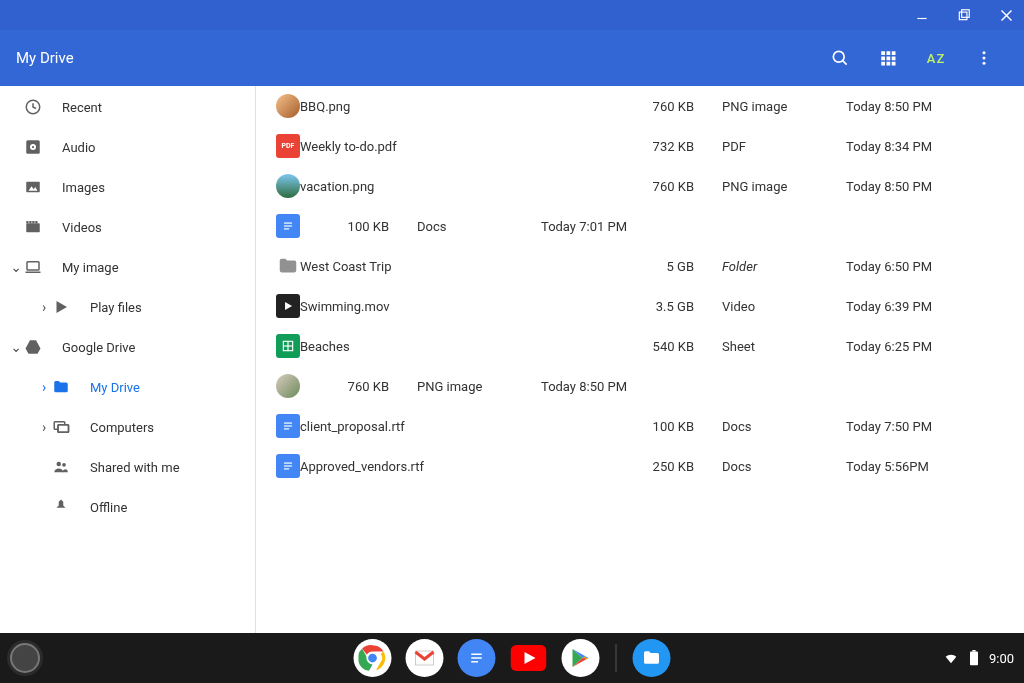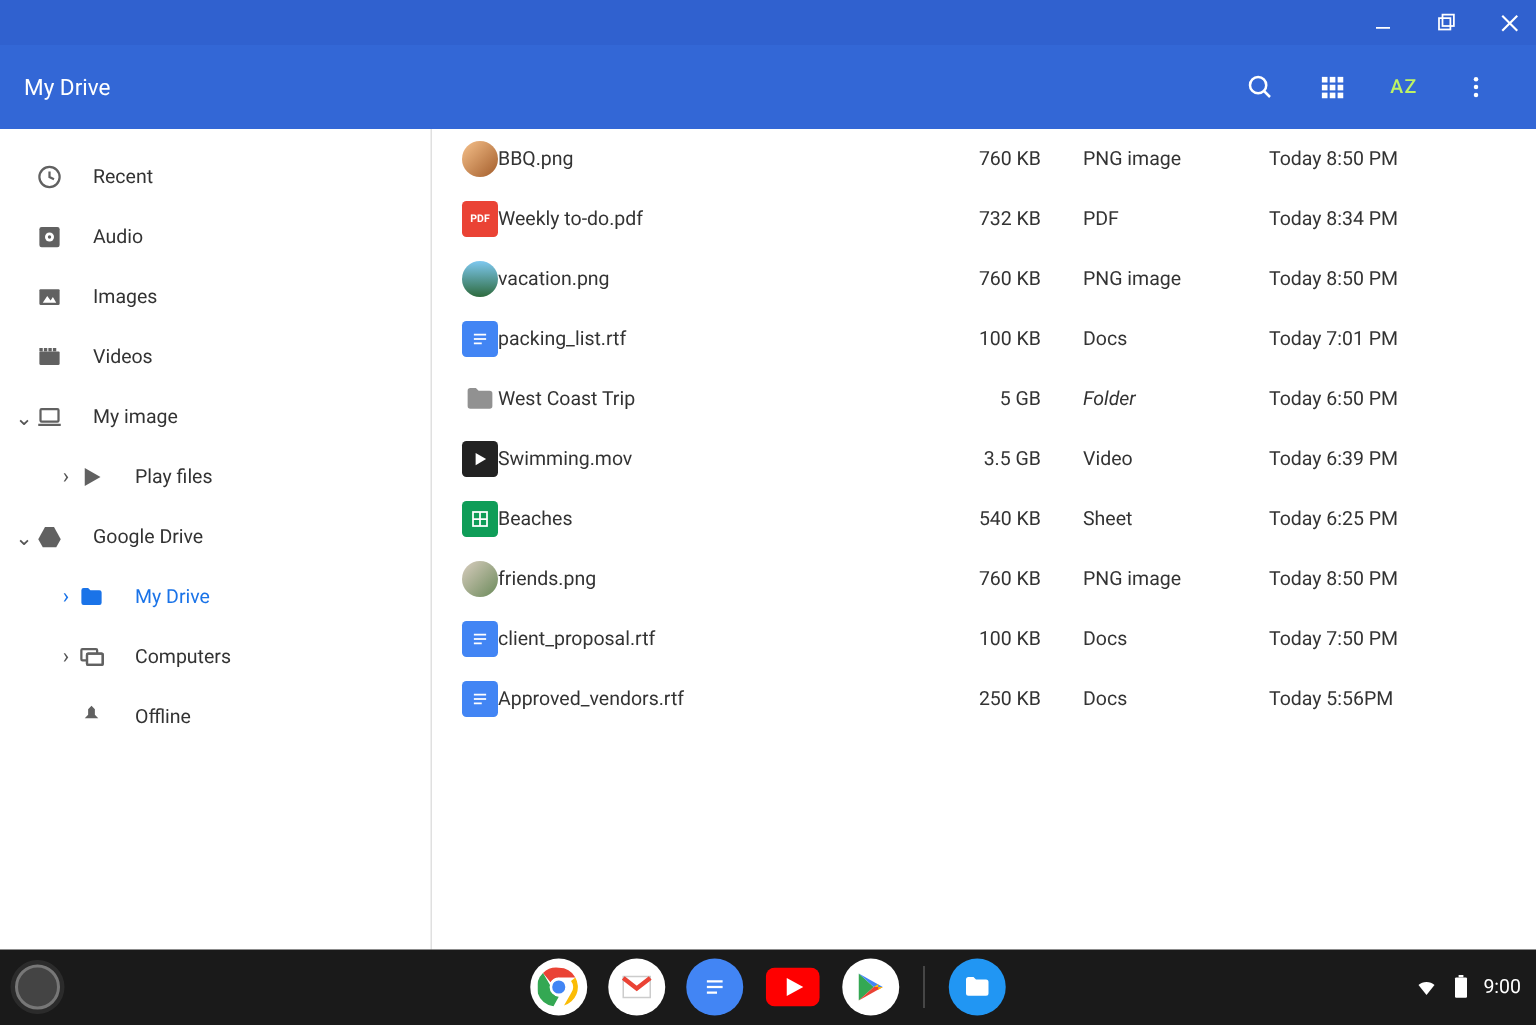--- a/index.html
+++ b/index.html
@@ -13,21 +13,21 @@
 
 
 .header { height: 56px; background: #3367d6; display: flex; align-items: center; padding: 0 16px; color: #fff; }
 .header .title { font-size: 15px; font-weight: 400; flex: 1; }
 .header .tool { width: 48px; height: 48px; display:flex; align-items:center; justify-content:center; cursor:pointer; color:#bef264; }
 
 
 .body { flex: 1; display: flex; min-height: 0; }
 
 
-.sidebar { width: 288px; border-right: 1px solid #e0e0e0; padding-top: 12px; overflow-y:auto; }
+.sidebar { width: 256px; border-right: 1px solid #e0e0e0; padding-top: 1px; overflow-y:auto; }
 .side-item { height: 40px; display: flex; align-items: center; padding-left: 24px; font-size: 13px; color: #333; cursor: pointer; position: relative; }
 .side-item.indent { padding-left: 52px; }
 .side-item .chev { position: absolute; left: 6px; width: 20px; text-align:center; color:#555; font-size:14px; }
 .side-item.indent .chev { left: 34px; }
 .side-item .icon { width: 24px; display:flex; align-items:center; justify-content:flex-start; color:#616161; }
 .side-item .label { margin-left: 14px; }
 .side-item.active { color: #1a73e8; }
 .side-item.active .icon { color:#1a73e8; }
 
 
@@ -209,20 +209,31 @@
         <span class="icon">
             <svg width="18" height="18" viewBox="0 0 24 24" fill="none" stroke="#616161" stroke-width="2">
               <rect x="3" y="5" width="14" height="10" rx="1"></rect>
               <rect x="8" y="9" width="14" height="10" rx="1" fill="#fff"></rect>
               <rect x="8" y="9" width="14" height="10" rx="1"></rect>
             </svg>
           </span>
         <span class="label">Computers</span>
       </div>
 
+      <div class="side-item indent">
+        <span class="icon">
+            <svg width="18" height="18" viewBox="0 0 24 24" fill="#616161">
+              <circle cx="9" cy="8" r="3"></circle>
+              <circle cx="16" cy="9" r="2.5"></circle>
+              <path d="M3 19c0-3 3-5 6-5s6 2 6 5"></path>
+              <path d="M14 19c0-2.5 2-4 4-4s3 1.5 3 4"></path>
+            </svg>
+          </span>
+        <span class="label">Shared with me</span>
+      </div>
 
       <div class="side-item indent">
         <span class="icon">
             <svg width="18" height="18" viewBox="0 0 24 24" fill="#616161">
               <path d="M12 2l3 3v5l3 3H6l3-3V5l3-3zM12 14v7"></path>
             </svg>
           </span>
         <span class="label">Offline</span>
       </div>
 
@@ -252,21 +263,20 @@
             <div class="col-date" style="padding-left:12px;">Today 8:50 PM</div>
           </div>
           <div class="row">
             <div class="thumb" style="background:#4285f4;">
               <svg width="14" height="14" viewBox="0 0 24 24" fill="#fff">
                 <rect x="5" y="6" width="14" height="2"></rect>
                 <rect x="5" y="11" width="14" height="2"></rect>
                 <rect x="5" y="16" width="9" height="2"></rect>
               </svg>
             </div>
-            <div class="fname">packing_list.rtf</div>
             <div class="col-size">100 KB</div>
             <div class="col-type" style="padding-left:12px;">Docs</div>
             <div class="col-date" style="padding-left:12px;">Today 7:01 PM</div>
           </div>
           <div class="row">
             <div class="thumb" style="background:transparent;">
               <svg width="22" height="22" viewBox="0 0 24 24" fill="#919191">
                 <path d="M3 6a2 2 0 012-2h4l2 2h8a2 2 0 012 2v9a2 2 0 01-2 2H5a2 2 0 01-2-2V6z"></path>
               </svg>
             </div>
@@ -294,21 +304,20 @@
                 <line x1="12" y1="4" x2="12" y2="20" stroke="#fff" stroke-width="2"></line>
               </svg>
             </div>
             <div class="fname">Beaches</div>
             <div class="col-size">540 KB</div>
             <div class="col-type" style="padding-left:12px;">Sheet</div>
             <div class="col-date" style="padding-left:12px;">Today 6:25 PM</div>
           </div>
           <div class="row">
             <div class="thumb round" style="background:linear-gradient(135deg,#d9cdbf,#6b8a5a);"></div>
-            <div class="fname">friends.png</div>
             <div class="col-size">760 KB</div>
             <div class="col-type" style="padding-left:12px;">PNG image</div>
             <div class="col-date" style="padding-left:12px;">Today 8:50 PM</div>
           </div>
           <div class="row">
             <div class="thumb" style="background:#4285f4;">
               <svg width="14" height="14" viewBox="0 0 24 24" fill="#fff">
                 <rect x="5" y="6" width="14" height="2"></rect>
                 <rect x="5" y="11" width="14" height="2"></rect>
                 <rect x="5" y="16" width="9" height="2"></rect>

